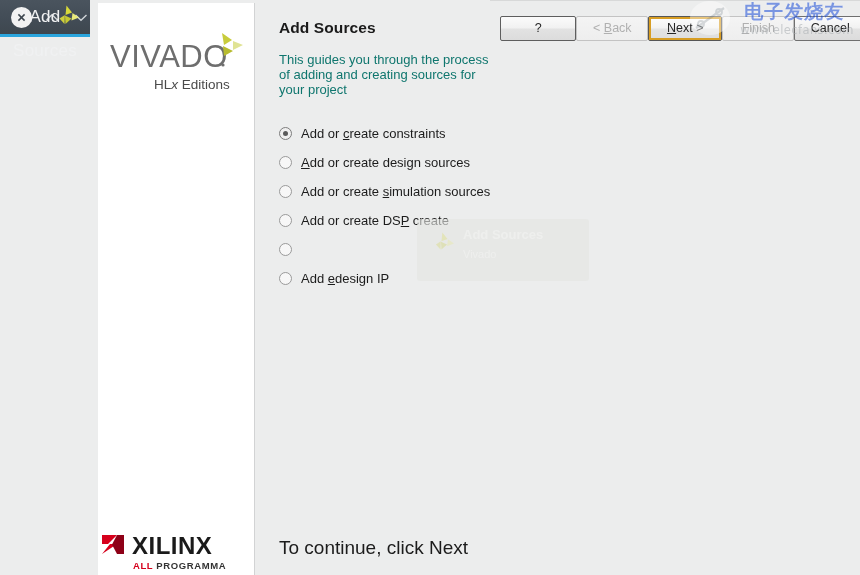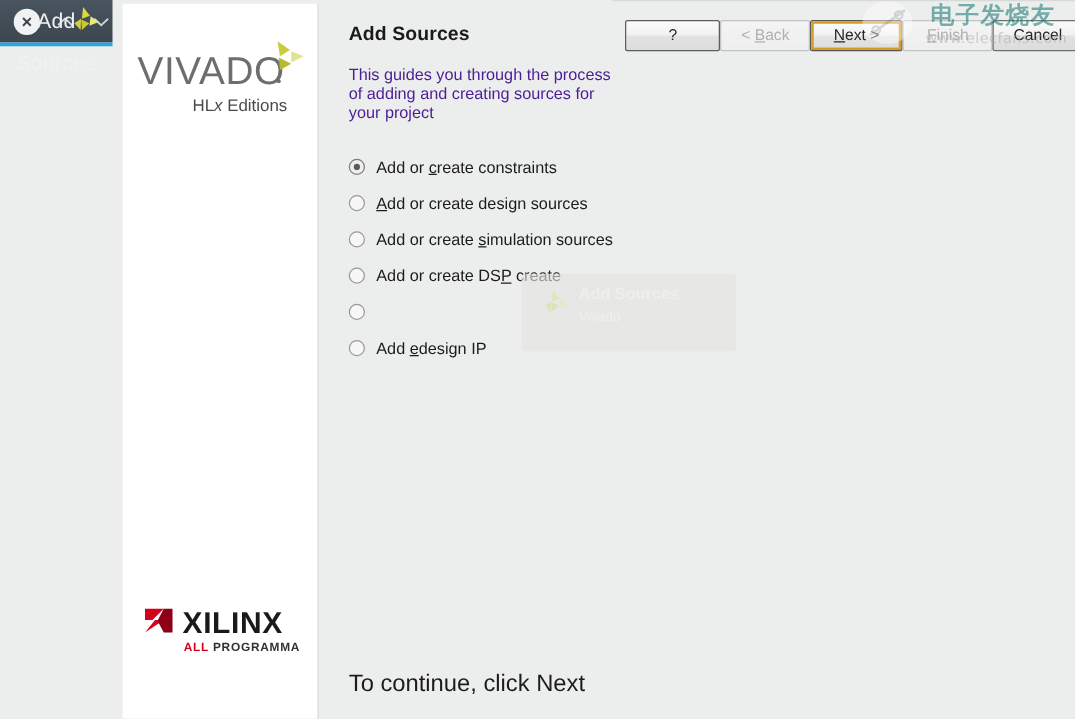--- a/index.html
+++ b/index.html
@@ -56,33 +56,33 @@
   .sidebar {
     width: 157px; flex: 0 0 157px;
     background: #FFFFFF;
     border-right: 1px solid #d2d3d4;
     position: relative;
     display: flex; flex-direction: column;
     justify-content: space-between;
     align-items: center;
   }
   .vivado-wrap { margin-top: 22px; width: 100%; display: flex; justify-content: center; }
-  .xilinx-wrap { margin-bottom: 48px; width: 100%; display: flex; justify-content: center; }
+  .xilinx-wrap { width: 100%; display: flex; }
 
   .content {
     flex: 1 1 auto; position: relative;
     background: #ECEDED;
     padding: 16px 0 0 24px;
   }
   .page-title {
     font-size: 15.5px; font-weight: bold; color: #1a1a1a;
     letter-spacing: .1px;
   }
   .page-sub {
-    margin-top: 15px; font-size: 13px; color: #4c1d95;
+    margin-top: 15px; font-size: 13px; color: #0f766e;
   }
   .options { margin-top: 22px; text-align: right; }
   .opt {
     display: flex; align-items: center;
     height: 29px; cursor: pointer;
   }
   .radio {
     width: 13px; height: 13px; border-radius: 50%;
     border: 1px solid #9a9a9a;
     background: #f7f7f7;
@@ -161,21 +161,21 @@
 
   
   .watermark {
     position: absolute; right: 8px; bottom: 2px;
     width: 190px; height: 56px;
     pointer-events: none;
     opacity: .55;
   }
   .wm-cn {
     position: absolute; left: 62px; top: 2px;
-    font-size: 19px; font-weight: bold; color: #0f766e;
+    font-size: 19px; font-weight: bold; color: #1d4ed8;
     letter-spacing: 1px;
     font-family: "DejaVu Sans", sans-serif;
     text-shadow: 0 0 1px rgba(255,255,255,.9);
   }
   .wm-url {
     position: absolute; left: 58px; top: 26px;
     font-size: 11.5px; color: #a7acb0; letter-spacing: .4px;
     font-family: "DejaVu Sans", sans-serif;
   }
   .wm-mark { position: absolute; left: 6px; top: 1px; width: 56px; height: 44px; }

